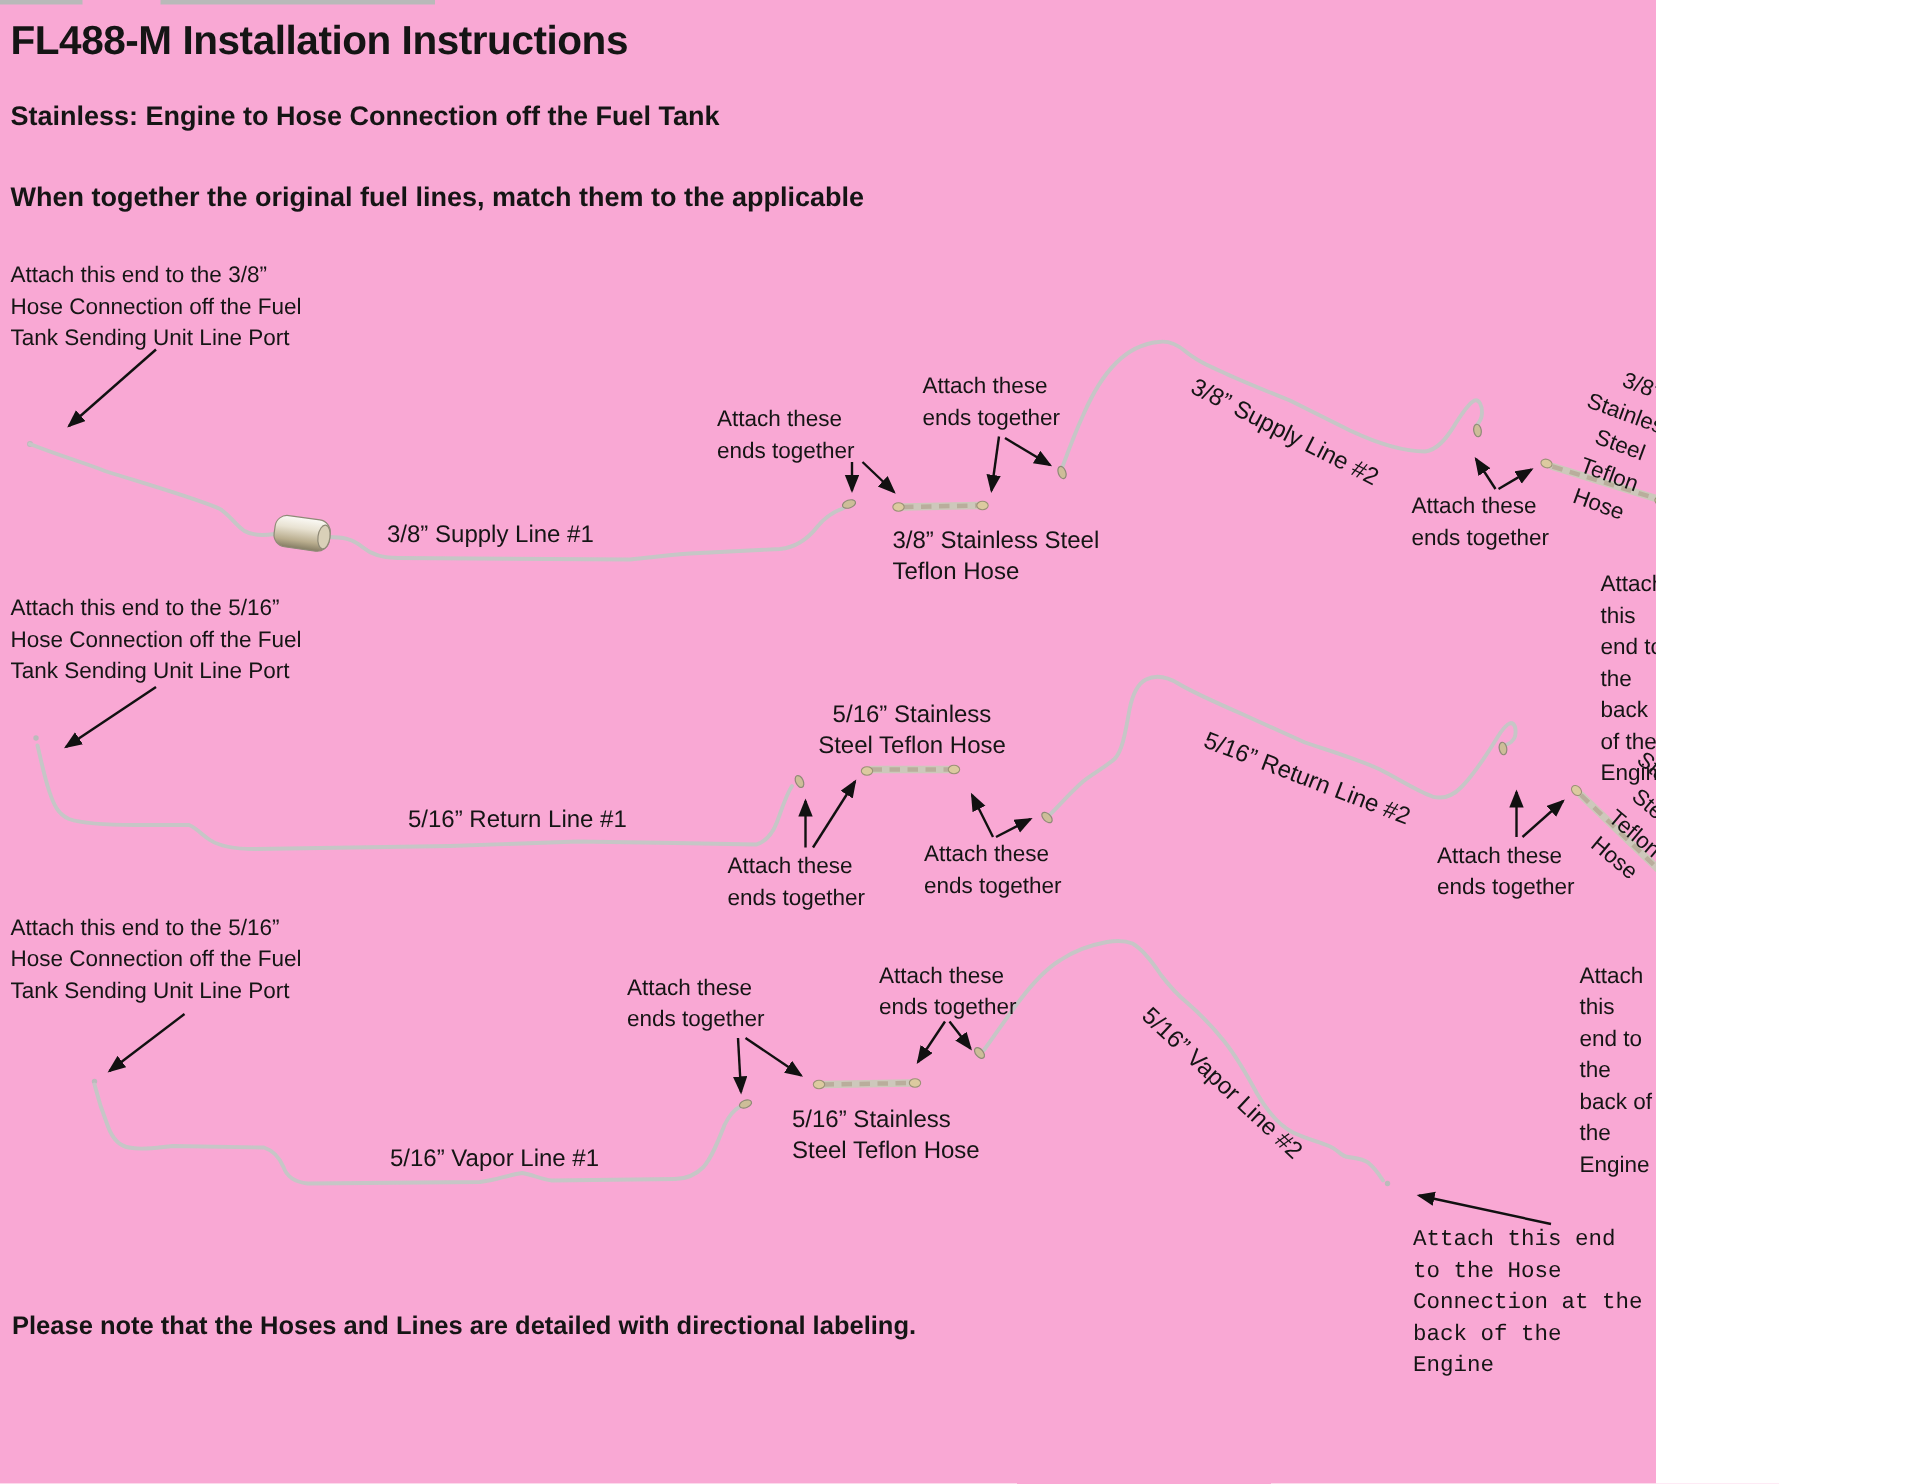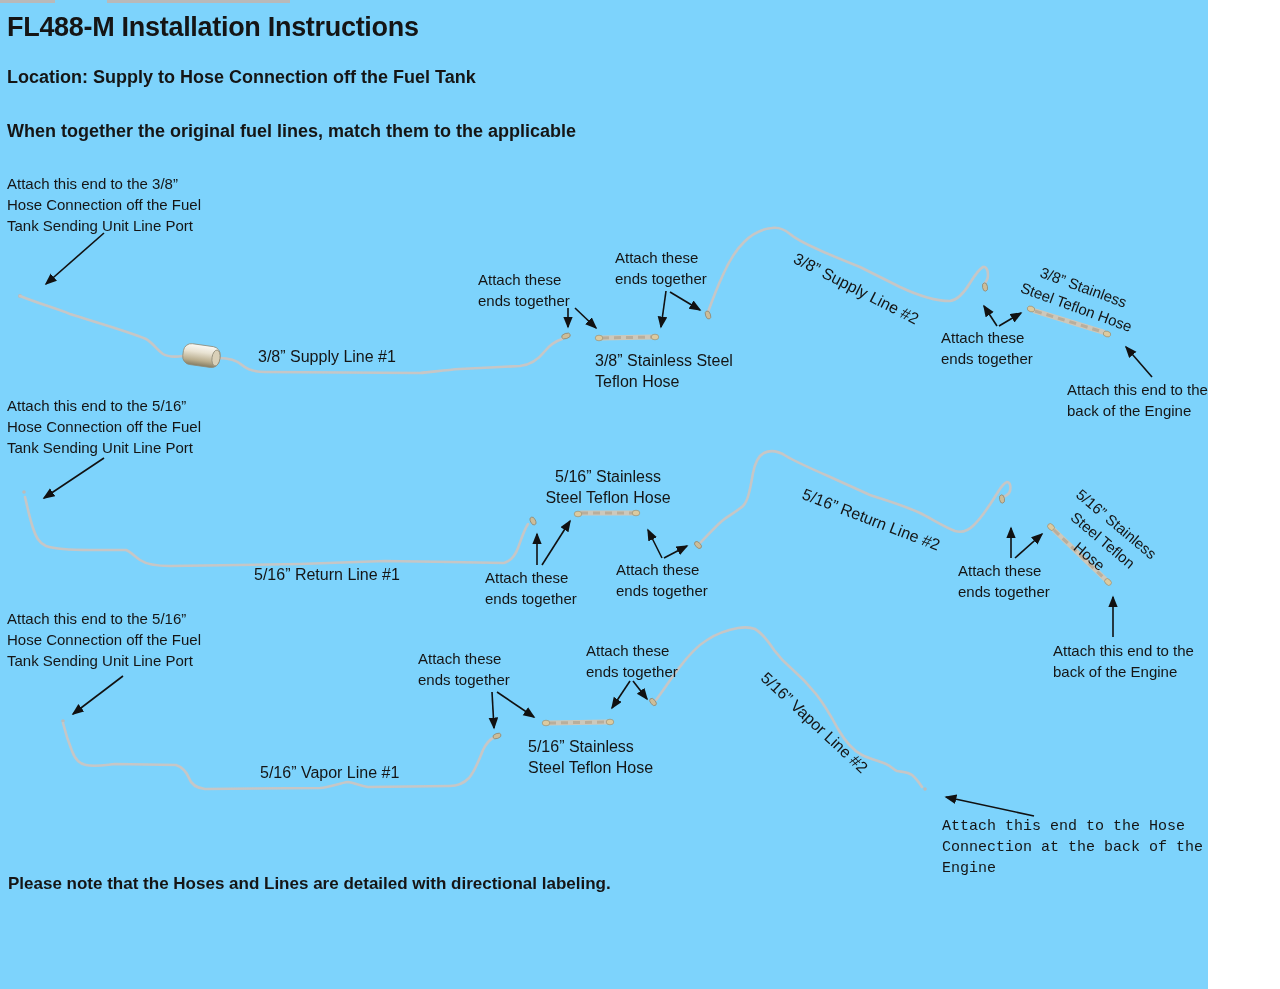--- a/index.html
+++ b/index.html
@@ -1,16 +1,16 @@
 <!DOCTYPE html>
 <html><head>
 <meta charset="utf-8">
 <style>
   html,body{margin:0;padding:0;background:#ffffff;}
-  #page{position:relative;width:1208px;height:989px;background:#7dd3fc;overflow:hidden;
+  #page{position:relative;width:1104px;height:989px;background:#f9a8d4;overflow:hidden;
         font-family:"Liberation Sans",sans-serif;color:#151515;}
   .abs{position:absolute;}
   .title{font-size:27px;font-weight:bold;letter-spacing:-0.3px;white-space:nowrap;}
   .head{font-size:18px;font-weight:bold;white-space:nowrap;}
   .foot{font-size:17px;font-weight:bold;white-space:nowrap;}
   .ann{font-size:15px;line-height:21px;white-space:pre-line;}
   .label{font-size:16px;white-space:nowrap;}
   .hoselbl{font-size:16px;line-height:21px;white-space:pre-line;}
   .rot{transform-origin:center center;white-space:pre-line;text-align:center;}
   .bar{background:#b9b9b9;height:3px;}
@@ -129,21 +129,21 @@
     </g>
     <path class="arr" d="M123 676 L73 714"></path>
     <path class="arr" d="M492 692 L494 728"></path>
     <path class="arr" d="M497 692 L534 717"></path>
     <path class="arr" d="M630 681 L612 708"></path>
     <path class="arr" d="M633 681 L647 699"></path>
     <path class="arr" d="M1034 816 L946 797"></path>
   </svg>
 
   <div class="abs title" style="left:7px;top:12px;">FL488-M Installation Instructions</div>
-  <div class="abs head" style="left:7px;top:67px;">Location: Supply to Hose Connection off the Fuel Tank</div>
+  <div class="abs head" style="left:7px;top:67px;">Stainless: Engine to Hose Connection off the Fuel Tank</div>
   <div class="abs head" style="left:7px;top:121px;">When together the original fuel lines, match them to the applicable</div>
 
   <div class="abs ann" style="left:7px;top:173px;">Attach this end to the 3/8”
 Hose Connection off the Fuel
 Tank Sending Unit Line Port</div>
   <div class="abs label" style="left:258px;top:348px;">3/8” Supply Line #1</div>
   <div class="abs ann" style="left:478px;top:269px;">Attach these
 ends together</div>
   <div class="abs ann" style="left:615px;top:247px;">Attach these
 ends together</div>
@@ -153,21 +153,21 @@
   <div class="abs ann rot" style="left:1080px;top:297px;transform:translate(-50%,-50%) rotate(20deg);">3/8” Stainless
 Steel Teflon Hose</div>
   <div class="abs ann" style="left:941px;top:327px;">Attach these
 ends together</div>
   <div class="abs ann" style="left:1067px;top:379px;">Attach this end to the
 back of the Engine</div>
 
   <div class="abs ann" style="left:7px;top:395px;">Attach this end to the 5/16”
 Hose Connection off the Fuel
 Tank Sending Unit Line Port</div>
-  <div class="abs label" style="left:254px;top:538px;margin-top:28px;">5/16” Return Line #1</div>
+  <div class="abs label" style="left:272px;top:538px;">5/16” Return Line #1</div>
   <div class="abs hoselbl" style="left:608px;top:466px;transform:translateX(-50%);text-align:center;">5/16” Stainless
 Steel Teflon Hose</div>
   <div class="abs ann" style="left:485px;top:567px;">Attach these
 ends together</div>
   <div class="abs ann" style="left:616px;top:559px;">Attach these
 ends together</div>
   <div class="abs label rot" style="left:871px;top:520px;transform:translate(-50%,-50%) rotate(21deg);">5/16” Return Line #2</div>
   <div class="abs ann rot" style="left:1103px;top:540px;transform:translate(-50%,-50%) rotate(40deg);">5/16” Stainless
 Steel Teflon Hose</div>
   <div class="abs ann" style="left:958px;top:560px;">Attach these

